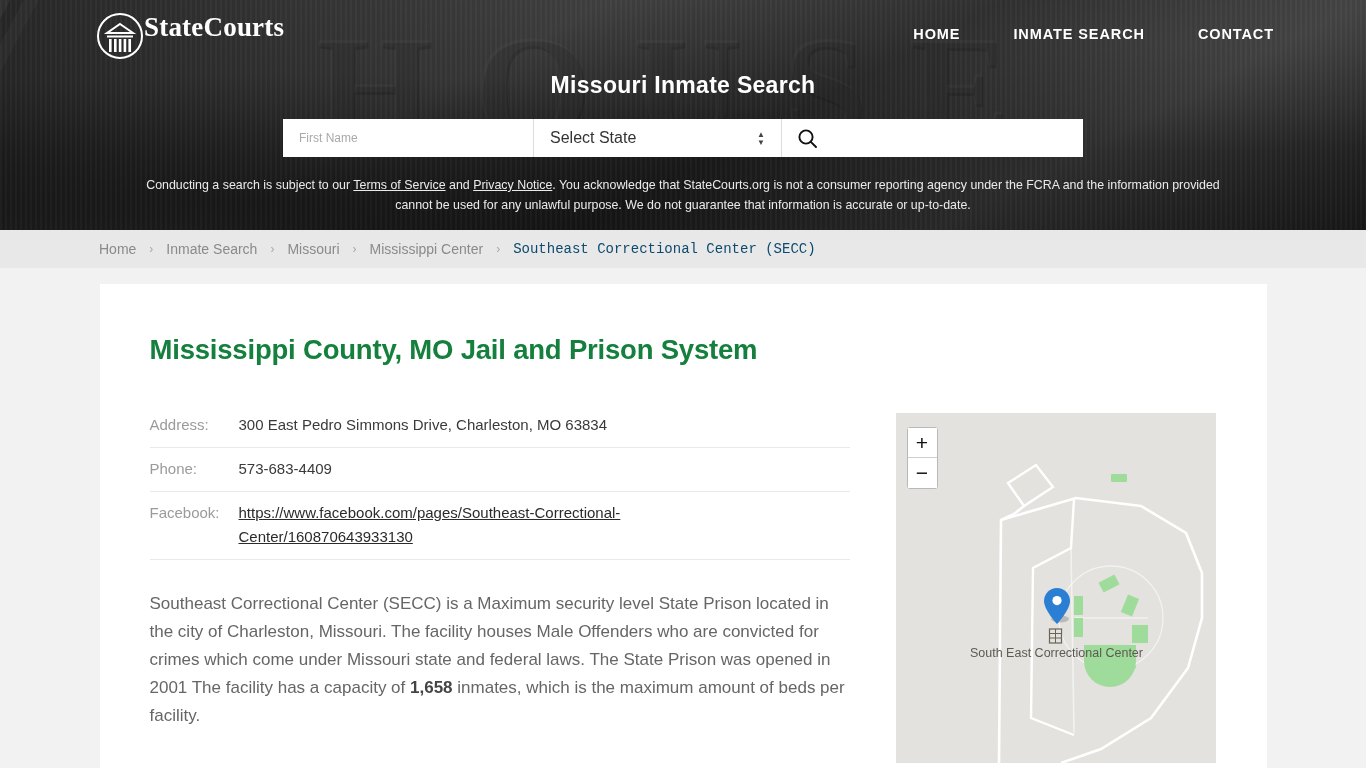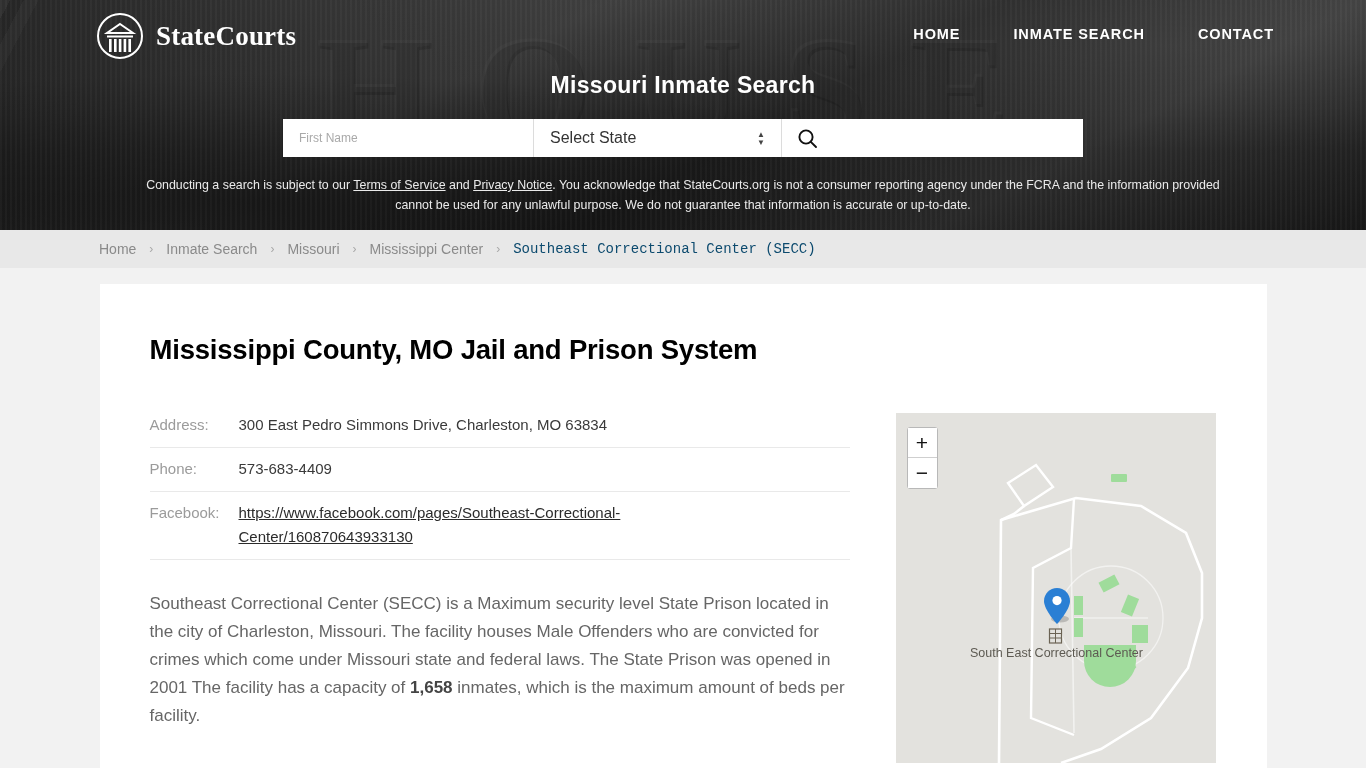--- a/index.html
+++ b/index.html
@@ -50,21 +50,21 @@
     pointer-events: none;
   }
   .header-overlay {
     position: absolute; inset: 0;
     background: rgba(20,20,20,.50);
   }
   .header-inner { position: relative; z-index: 3; }
 
   .brand {
     position: absolute; top: 12px; left: 96px;
-    display: flex; align-items: center; gap: 12px;
+    display: flex; align-items: flex-start; 
     text-decoration: none;
   }
   .brand-mark { width: 48px; height: 48px; display: block; }
   .brand-name {
     font-family: "Liberation Serif", serif;
     font-size: 27px; font-weight: 700; color: #fff;
     letter-spacing: .2px;
   }
 
   .main-nav {
@@ -145,21 +145,21 @@
   .page-wrap { width: 1366px; height: 500px; background: #f2f2f2; }
   .card {
     margin: 16px auto 0;
     width: 1167px;
     min-height: 484px;
     background: #fff;
     padding: 50px 50px 0 50px;
     position: relative;
   }
   .page-title {
-    font-size: 27.5px; font-weight: 700; color: #000000;
+    font-size: 27.5px; font-weight: 700; color: #15803d;
     letter-spacing: -.2px;
   }
 
   .content-row { display: flex; margin-top: 47px; }
   .detail-col { width: 700px; }
 
   .detail-table { width: 700px; border-collapse: collapse; }
   .detail-table tr { border-bottom: 1px solid #e9e9e9; }
   .detail-table tr:first-child td { padding-top: 0; }
   .detail-table td {

